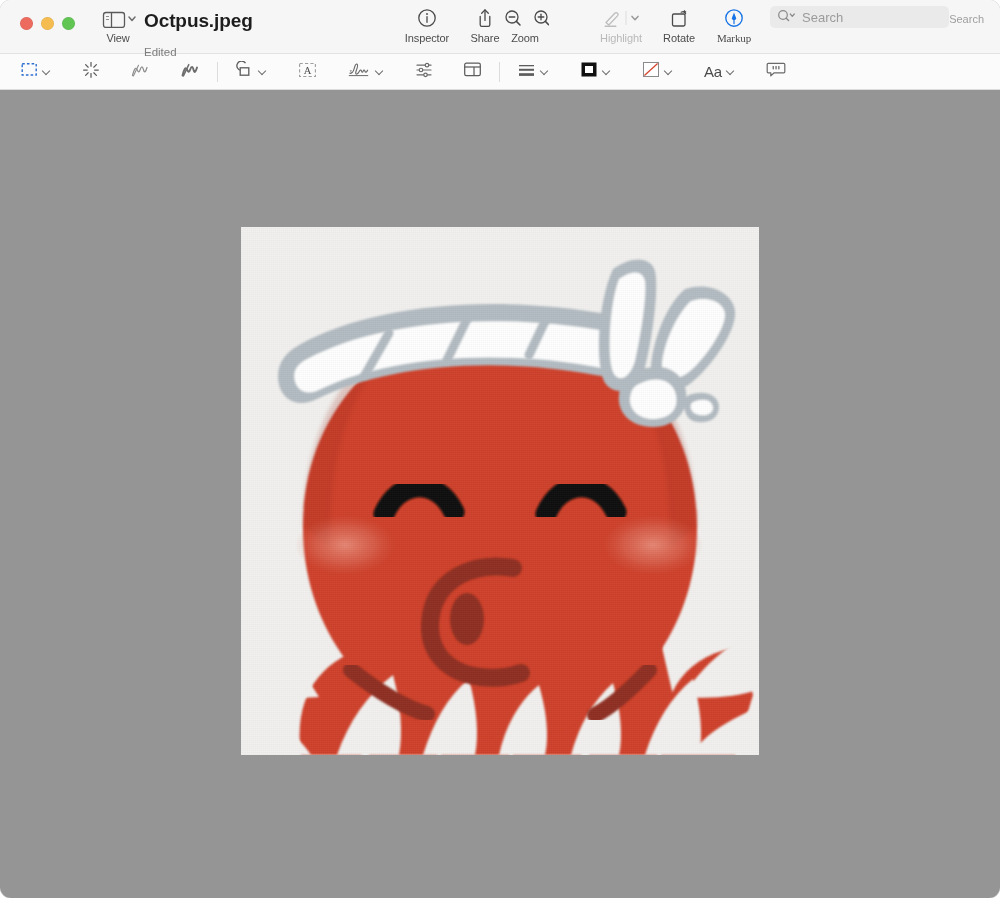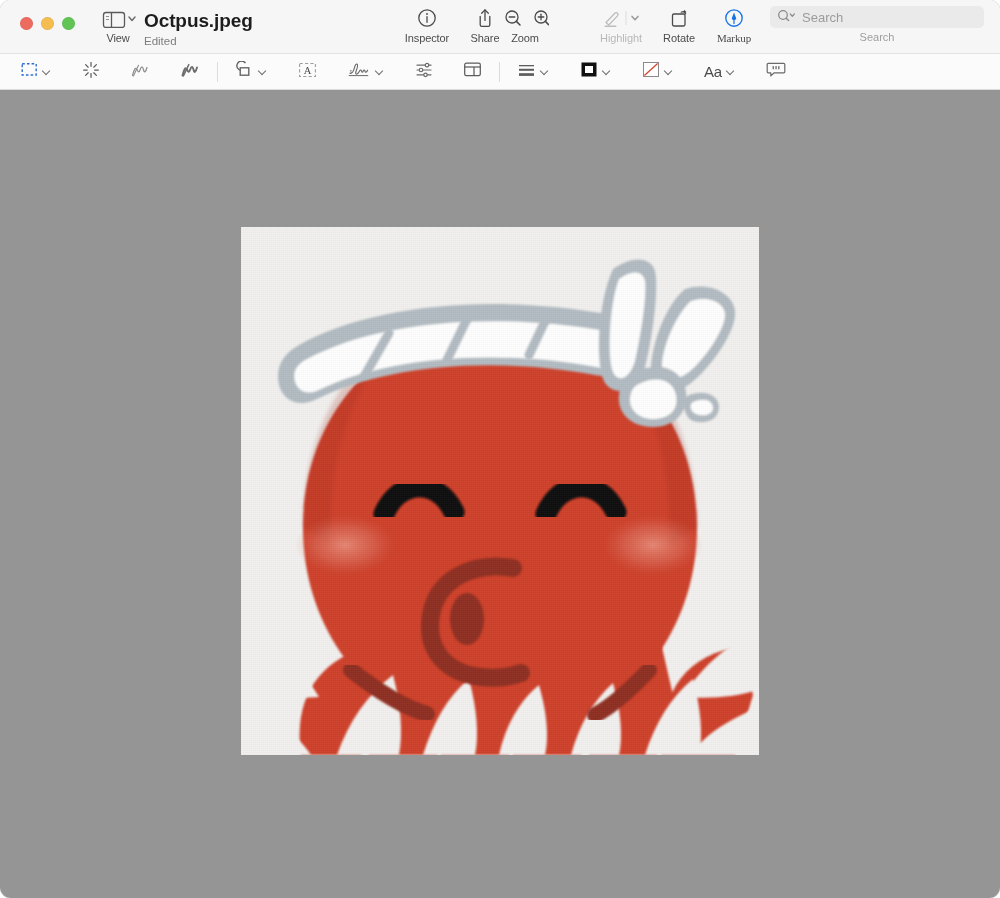--- a/index.html
+++ b/index.html
@@ -95,21 +95,21 @@
     transform: rotate(45deg);
   }
 
   
   .search-wrap {
     position: absolute;
     top: 6px;
     left: 770px;
     width: 214px;
     display: flex;
-    flex-direction: column;
+    flex-direction: row;
     align-items: center;
   }
   .search-field {
     width: 214px;
     height: 22px;
     border-radius: 5px;
     background: #eaeaea;
     display: flex;
     align-items: center;
     padding: 0 7px;
@@ -216,21 +216,21 @@
           <line x1="6" y1="8.5" x2="9" y2="8.5" stroke="#8d8d8d" stroke-width="1.1"></line>
           <line x1="6" y1="11.5" x2="9" y2="11.5" stroke="#8d8d8d" stroke-width="1.1"></line>
           <path d="M29 9 l3 3.4 l3 -3.4" fill="none" stroke="#6d6d6d" stroke-width="1.5" stroke-linecap="round" stroke-linejoin="round"></path>
         </svg>
       </div>
       <div class="tb-label">View</div>
     </div>
 
     <div style="position:absolute; left:144px; top:10px;">
       <div style="font-size:19px; font-weight:bold; color:#1d1d1d; letter-spacing:-0.1px;">Octpus.jpeg</div>
-      <div style="font-size:11.5px; color:#7d7d7d; margin-top:3px;">Edited</div>
+      <div style="font-size:11.5px; color:#7d7d7d; margin-top:14px;">Edited</div>
     </div>
 
     <div class="tb-item" style="left:394px;">
       <div class="tb-icon">
         <svg width="22" height="22" viewBox="0 0 22 22">
           <circle cx="11" cy="11" r="8.2" fill="none" stroke="#4a4a4a" stroke-width="1.3"></circle>
           <circle cx="11" cy="7" r="0.95" fill="#4a4a4a"></circle>
           <line x1="11" y1="9.7" x2="11" y2="15.3" stroke="#4a4a4a" stroke-width="1.3" stroke-linecap="round"></line>
         </svg>
       </div>

